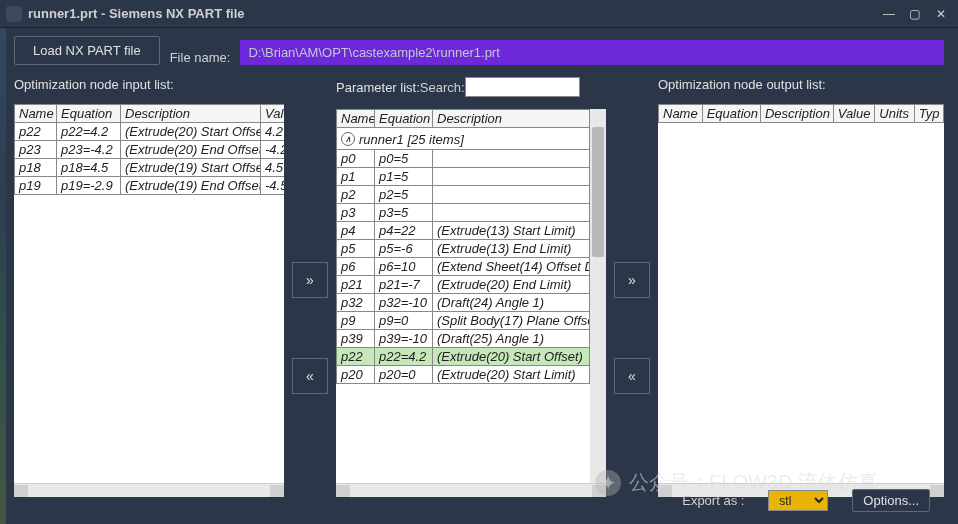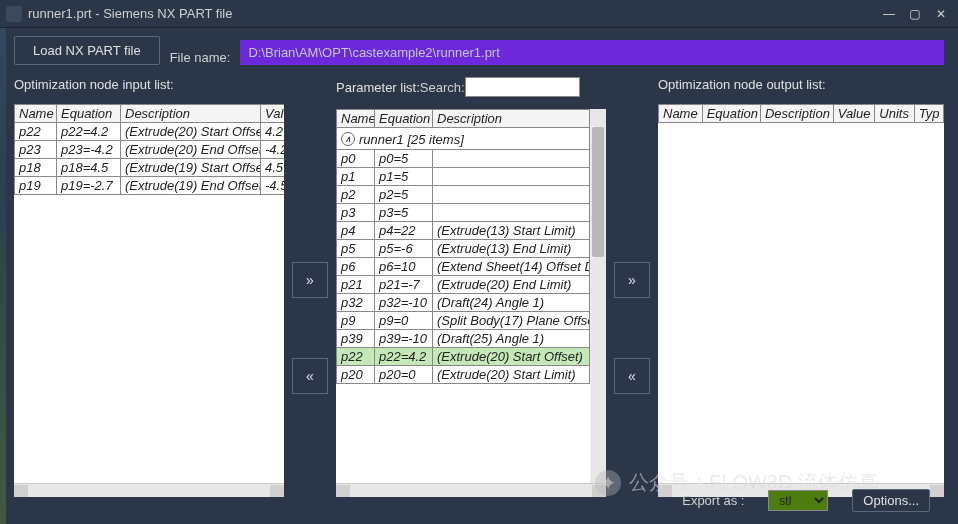--- a/index.html
+++ b/index.html
@@ -20,21 +20,21 @@
   align-items: center;
   padding: 0 6px;
   border-bottom: 1px solid #1a2332;
 }
 .title-icon {
   width: 16px; height: 16px;
   background: #3a4a5c;
   border-radius: 3px;
   margin-right: 6px;
 }
-.title-text { flex: 1; font-size: 13px; color: #d0d0d0; }
+.title-text { flex: 1; font-size: 13px; color: #d0d0d0; font-weight: bold; }
 .win-controls { display: flex; gap: 4px; }
 .win-btn {
   width: 22px; height: 18px;
   display: flex; align-items: center; justify-content: center;
   color: #d0d0d0; font-size: 12px;
 }
 .toolbar-row {
   display: flex;
   align-items: flex-end;
   padding: 8px 14px;
@@ -174,21 +174,21 @@
 }
 .bottom-row {
   position: absolute;
   right: 28px;
   bottom: 12px;
   display: flex;
   align-items: center;
   gap: 24px;
 }
 .combo {
-  background: #4d7c0f;
+  background: #eab308;
   color: #222;
   border: 1px solid #888;
   padding: 1px 18px 1px 6px;
   font-size: 12px;
   height: 21px;
   min-width: 60px;
 }
 .watermark {
   position: absolute;
   bottom: 28px;
@@ -270,21 +270,21 @@
                 <td>-4.2</td>
               </tr>
               <tr>
                 <td>p18</td>
                 <td>p18=4.5</td>
                 <td>(Extrude(19) Start Offset)</td>
                 <td>4.5</td>
               </tr>
               <tr>
                 <td>p19</td>
-                <td>p19=-2.7</td>
+                <td>p19=-2.9</td>
                 <td>(Extrude(19) End Offset)</td>
                 <td>-4.5</td>
               </tr>
             </tbody>
       </table>
       </div>
       <div class="hscroll"></div>
     </div>
   </div>
 

